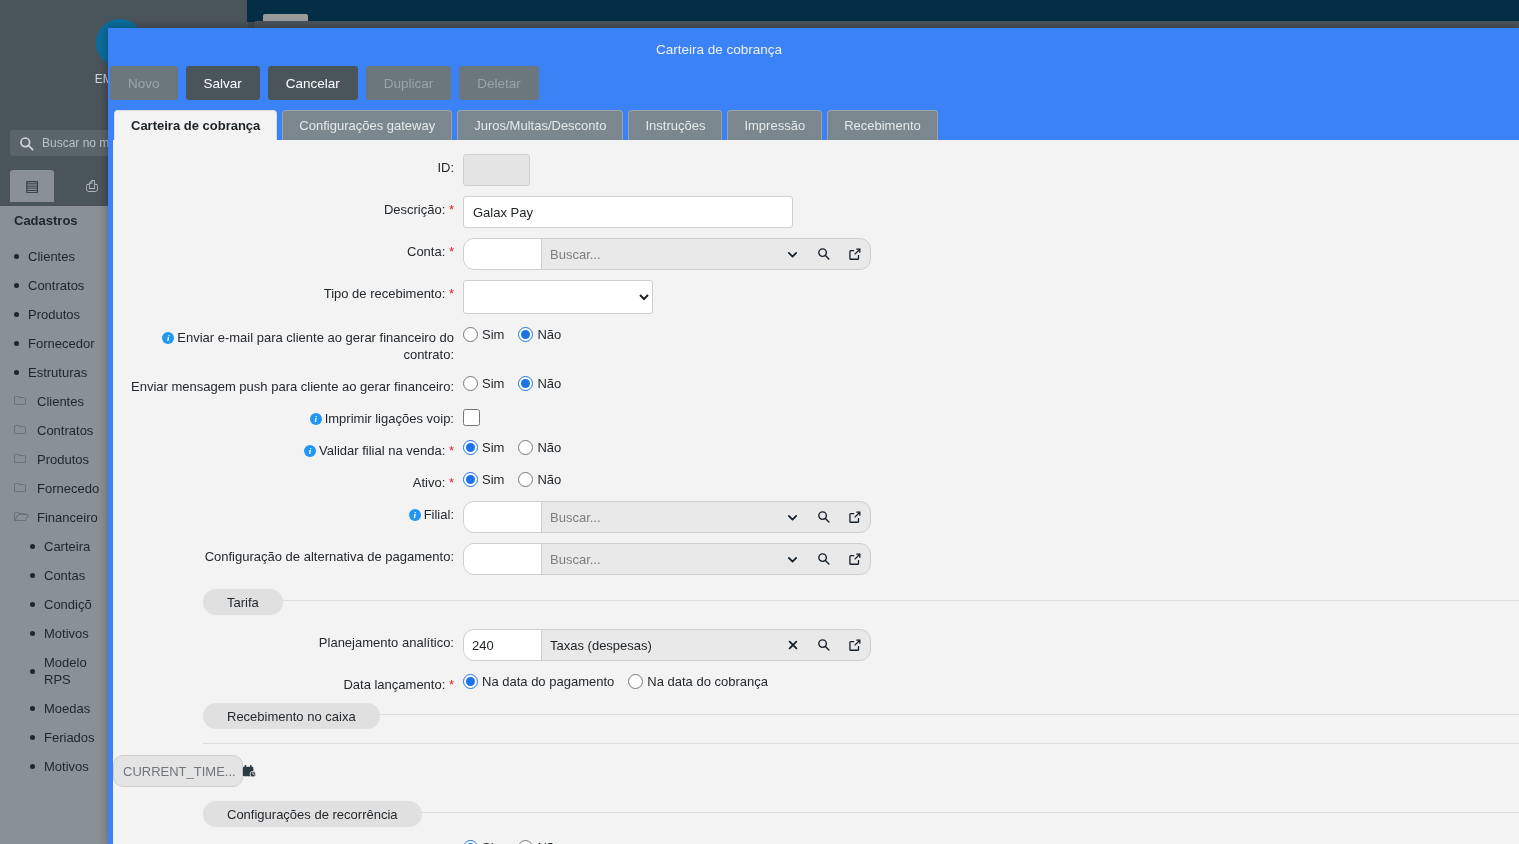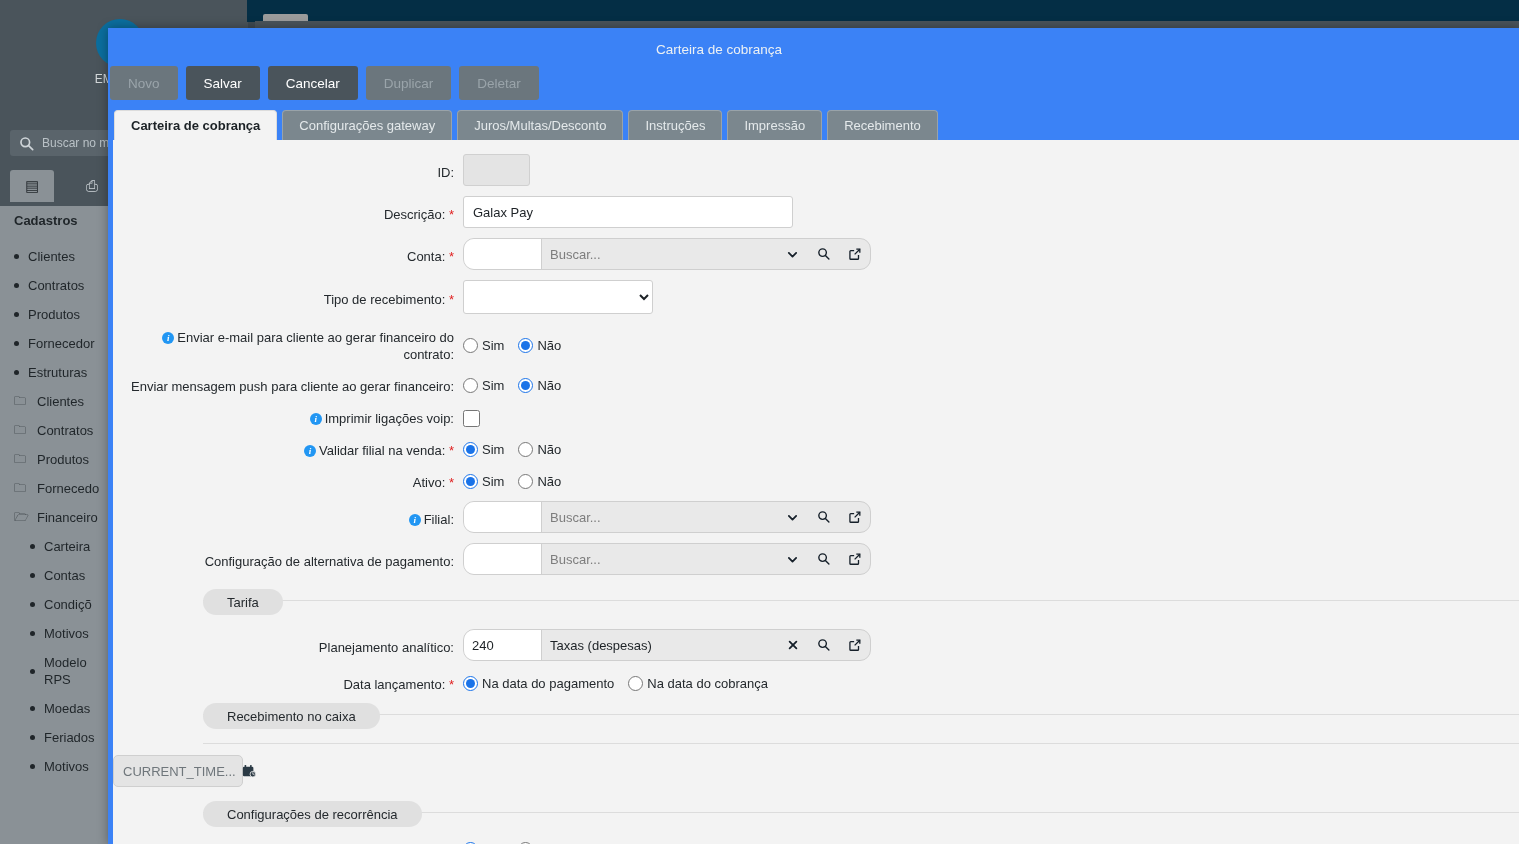--- a/index.html
+++ b/index.html
@@ -123,21 +123,21 @@
     border-color: #dcdcdc;
   }
 
   #modal-body {
     position: absolute; left: 5px; top: 112px; right: 0; bottom: 0;
     background: #f3f3f3; overflow: hidden;
   }
 
   
   .frm { padding-top: 14px; }
-  .row { display: flex; align-items: center; margin-bottom: 10px; }
+  .row { display: flex; align-items: flex-start; margin-bottom: 10px; }
   .lbl {
     width: 350px; flex: 0 0 350px; text-align: right; padding-right: 9px;
     font-size: 13px; color: #24292d; line-height: 17px; padding-top: 5px;
   }
   .lbl .req { color: #e02020; }
   .info-i {
     display: inline-block; width: 12px; height: 12px; border-radius: 50%;
     background: #2196f3; color: #fff; font-size: 9px; line-height: 12px;
     text-align: center; font-style: italic; font-family: "Liberation Serif", serif;
     font-weight: bold; margin-right: 3px; vertical-align: 1px;
@@ -196,21 +196,21 @@
     position: absolute; left: 0; top: 0; height: 26px;
     background: #e0e0e0; border-radius: 13px; padding: 0 24px;
     display: flex; align-items: center; font-size: 13px; color: #24292d;
   }
   .fs-rule {
     margin-left: 90px; height: 1px; background: #dcdcdc;
   }
 
   .datefield {
     height: 32px; border: 1px solid #cfcfcf; background: #e4e4e4;
-    border-radius: 5px; display: flex; align-items: center; gap: 6px;
+    border-radius: 10px; display: flex; align-items: center; gap: 6px;
     padding: 0 9px; font-size: 13px; color: #6f767b; width: 130px;
   }
   .datefield .cal { color: #2b3a45; font-size: 14px; }
 
   svg { display: block; }
 </style>
 </head>
 <body>
 
 <div id="bg-app">

